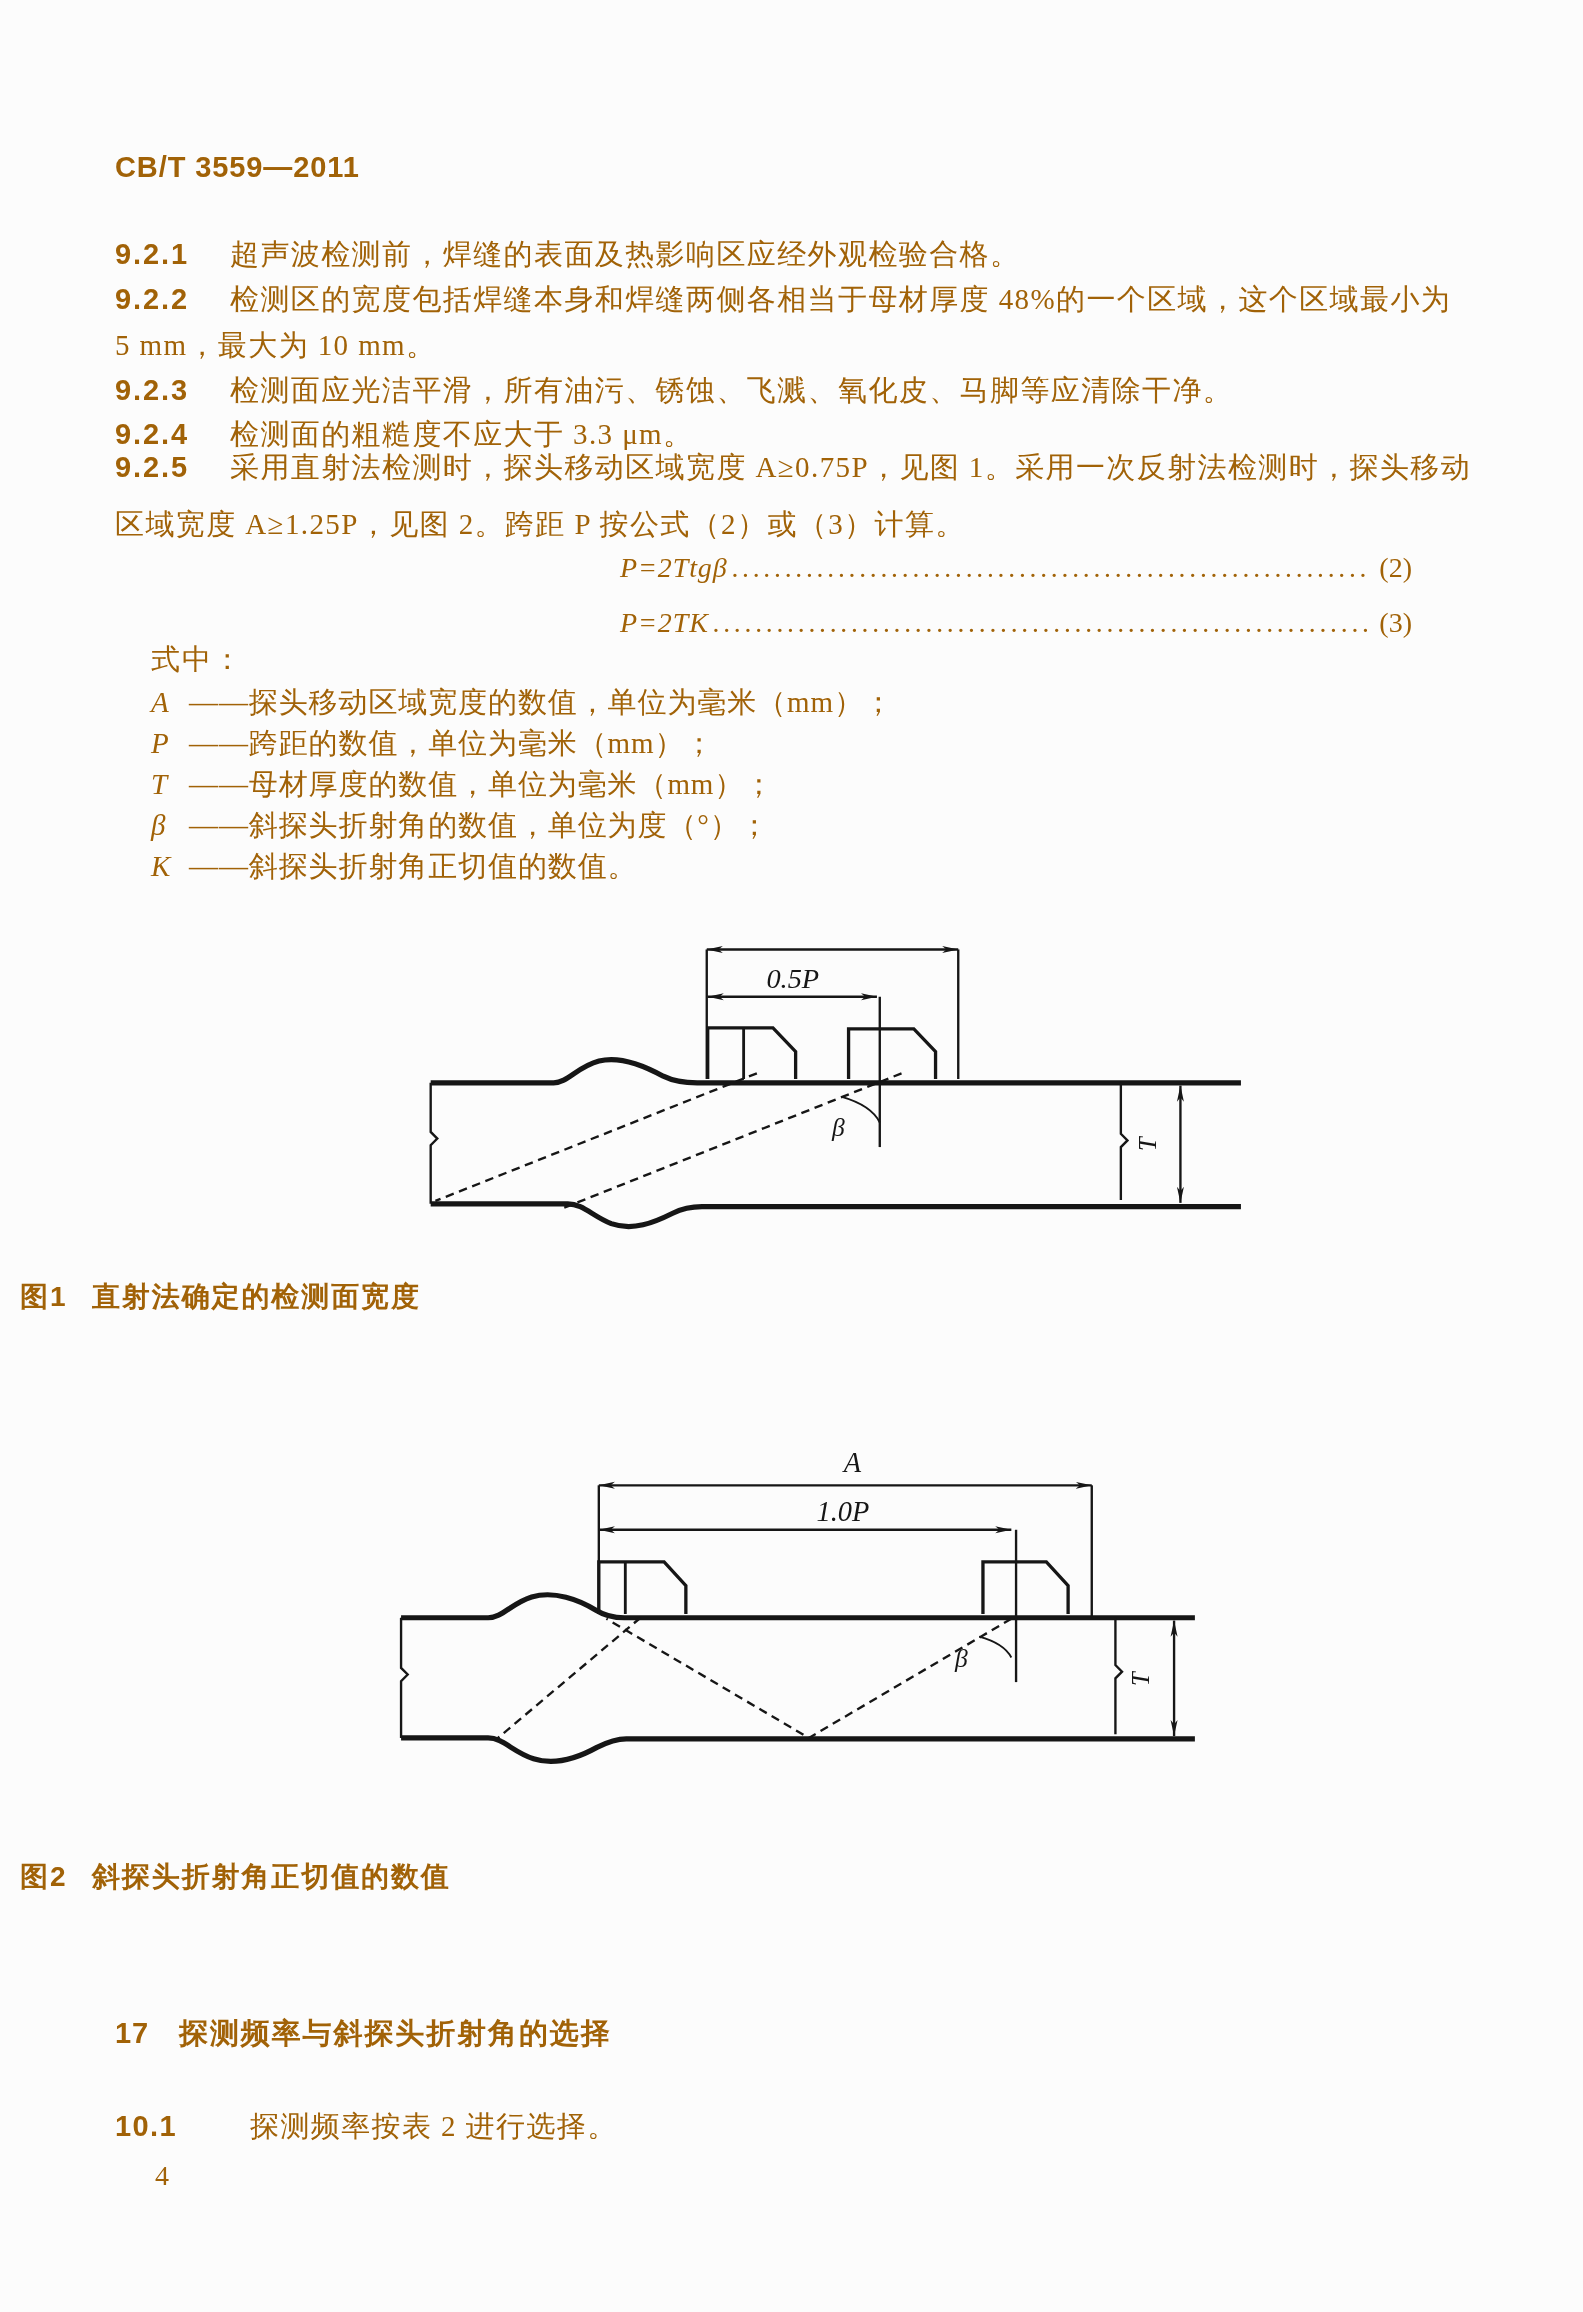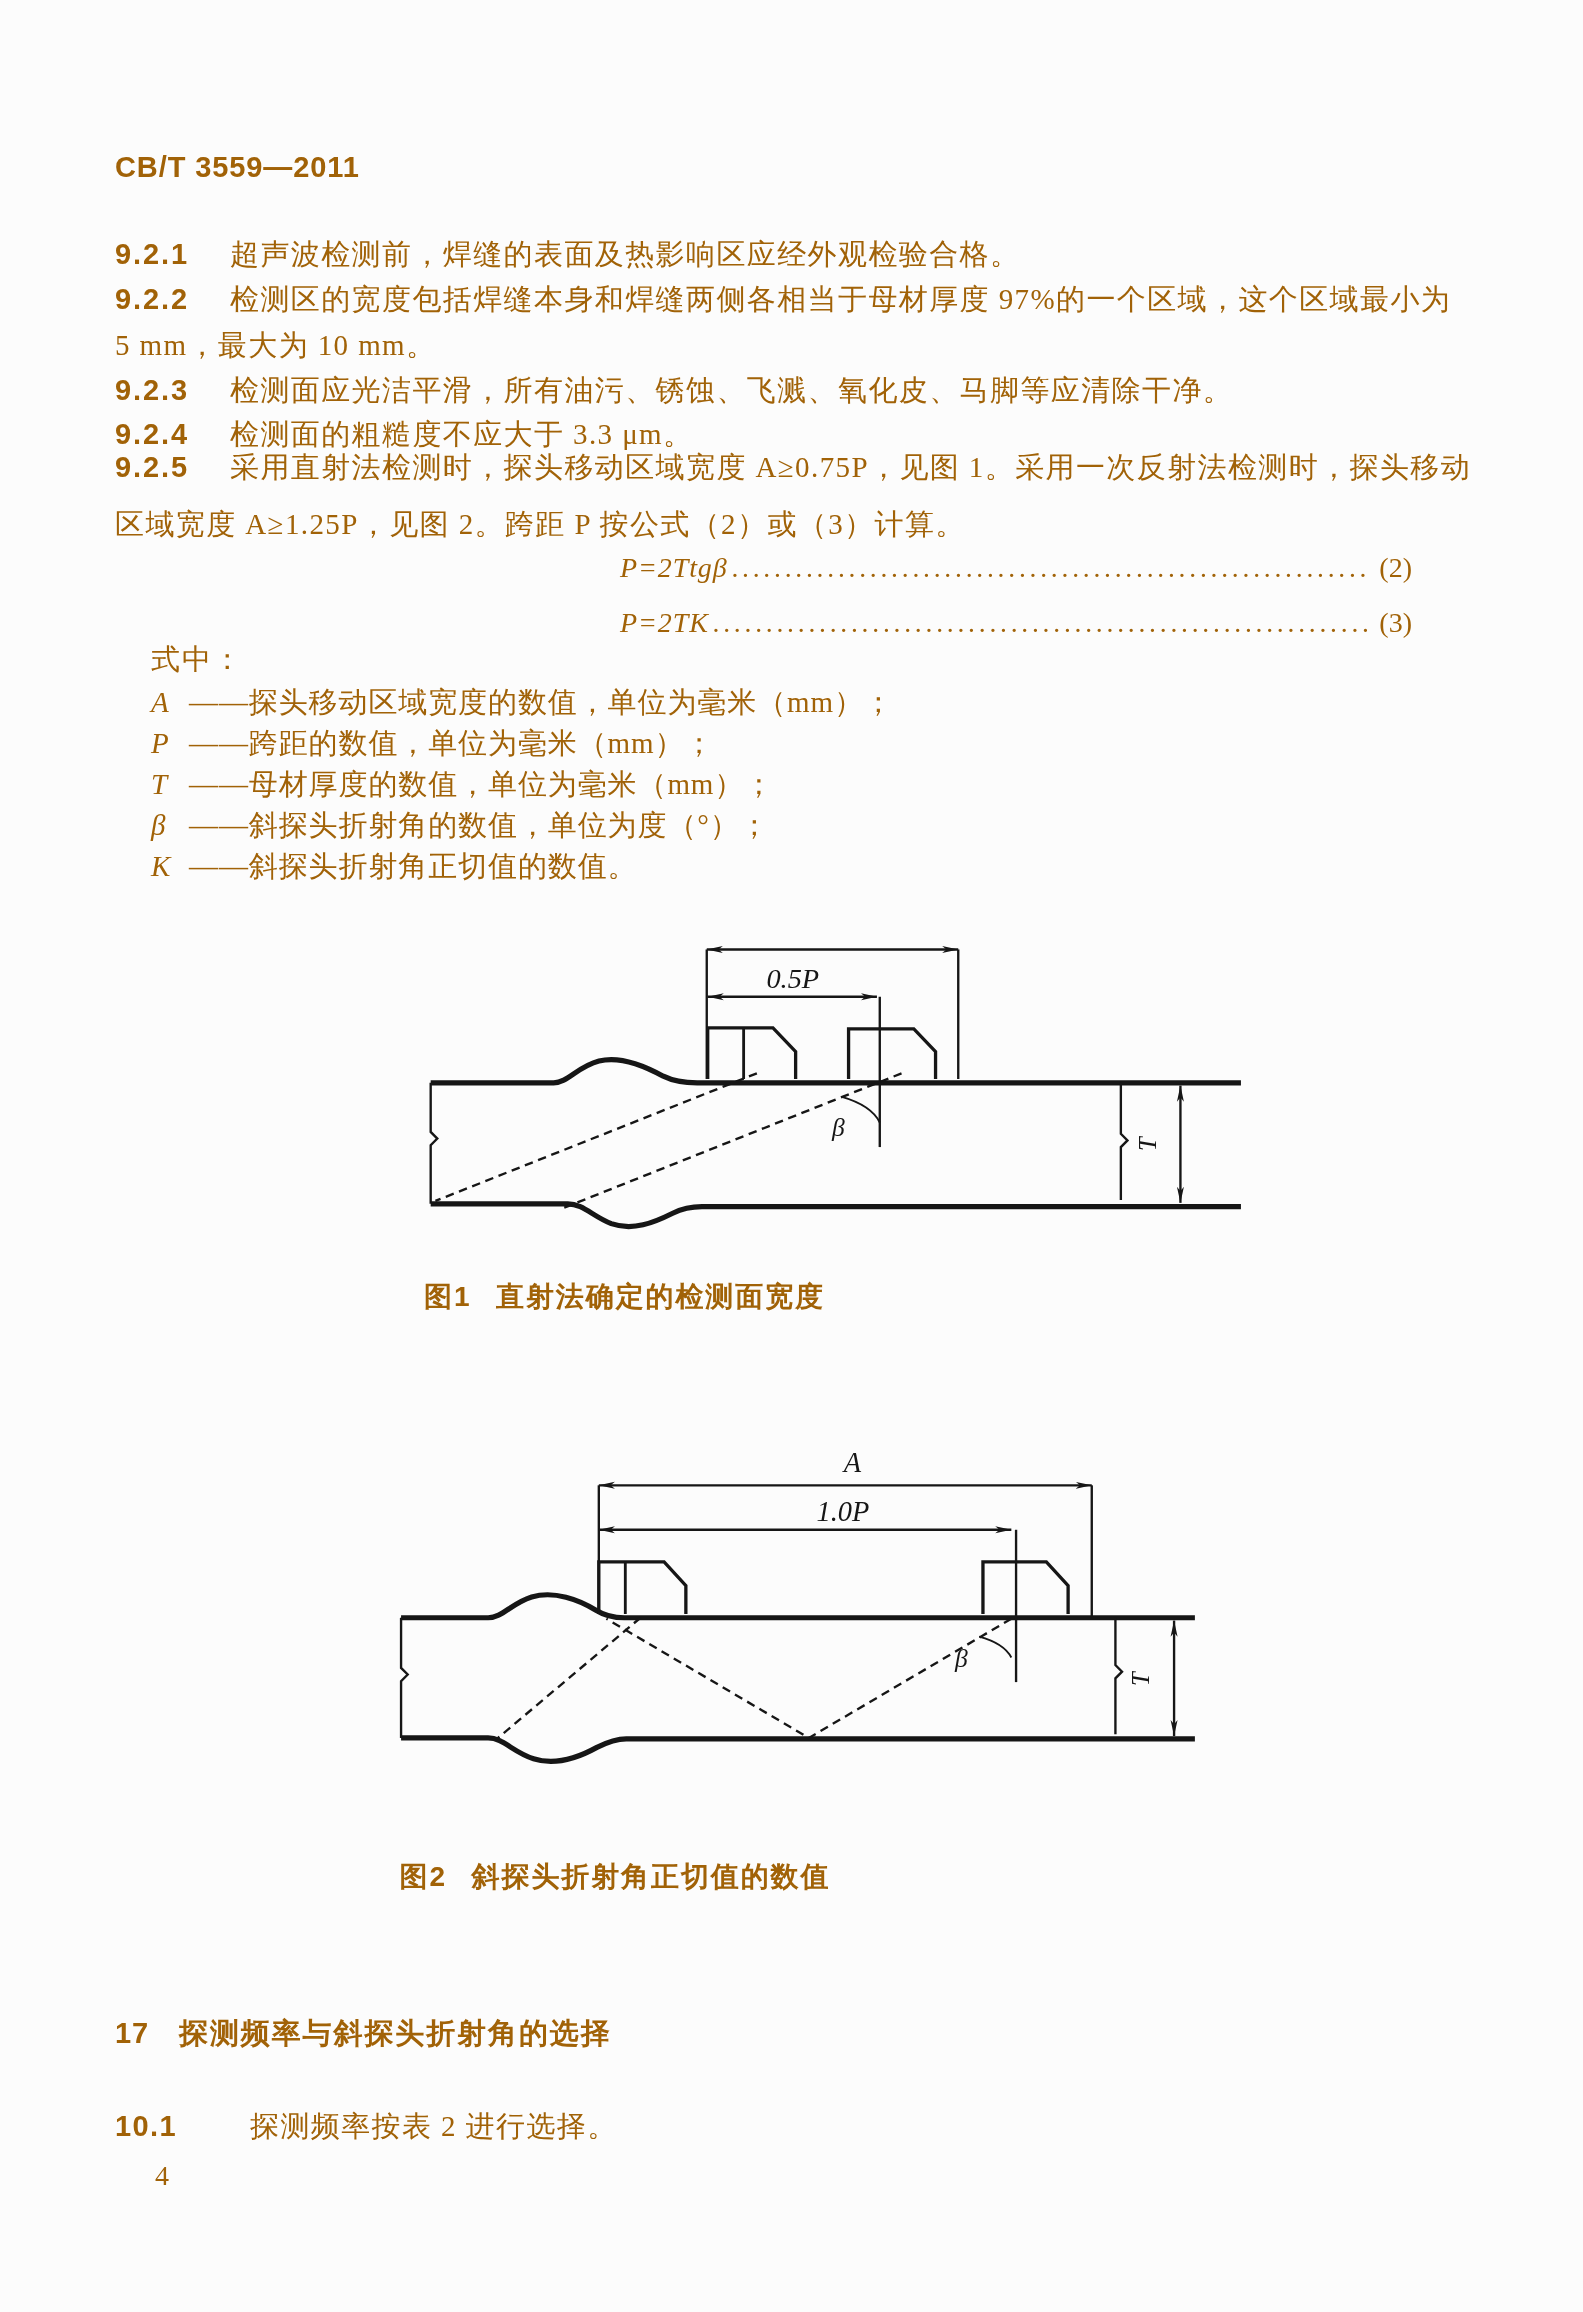--- a/index.html
+++ b/index.html
@@ -27,22 +27,22 @@
   .formula-leader{
     flex:1;overflow:hidden;white-space:nowrap;font-size:27.4px;
     letter-spacing:3.8px;margin:0 9.5px 0 3.8px;
   }
   .formula-num{white-space:nowrap;}
   .where-intro{font-size:29px;letter-spacing:1.9px;}
   .def-row{height:41px;display:flex;align-items:baseline;font-size:29px;white-space:nowrap;}
   .def-symbol{font-style:italic;display:inline-block;width:38px;}
   .def-desc{letter-spacing:0.9px;}
   .fig-caption{
-    text-align:center;font-family:"Liberation Sans","DejaVu Sans",sans-serif;
-    font-weight:bold;font-size:28px;letter-spacing:1.9px;
+    font-family:"Liberation Sans","DejaVu Sans",sans-serif;
+    font-weight:bold;font-size:28px;letter-spacing:1.9px;margin-left:20px;
   }
   .fig-caption .cap-label{margin-right:24.6px;}
   .sec-heading{
     font-family:"Liberation Sans","DejaVu Sans",sans-serif;
     font-weight:bold;font-size:29px;letter-spacing:1.9px;white-space:nowrap;
   }
   .sec-heading .sec-num{display:inline-block;width:64px;letter-spacing:0.9px;}
   .sub-row{font-size:29px;white-space:nowrap;letter-spacing:1.4px;}
   .sub-row .sub-num{
     display:inline-block;width:135px;
@@ -56,21 +56,21 @@
 <body>
 
 <div class="page">
 
   <div class="abs doc-number" style="left:115px;top:151px;">CB/T 3559—2011</div>
 
   <div class="abs bodyline" style="left:115px;top:235px;">
     <span class="clause-num">9.2.1</span><span>超声波检测前，焊缝的表面及热影响区应经外观检验合格。</span>
   </div>
   <div class="abs bodyline" style="left:115px;top:280px;">
-    <span class="clause-num">9.2.2</span><span>检测区的宽度包括焊缝本身和焊缝两侧各相当于母材厚度 97%的一个区域，这个区域最小为</span>
+    <span class="clause-num">9.2.2</span><span>检测区的宽度包括焊缝本身和焊缝两侧各相当于母材厚度 48%的一个区域，这个区域最小为</span>
   </div>
   <div class="abs bodyline" style="left:115px;top:326px;">
     <span>5 mm，最大为 10 mm。</span>
   </div>
   <div class="abs bodyline" style="left:115px;top:371px;">
     <span class="clause-num">9.2.3</span><span>检测面应光洁平滑，所有油污、锈蚀、飞溅、氧化皮、马脚等应清除干净。</span>
   </div>
   <div class="abs bodyline" style="left:115px;top:415px;">
     <span class="clause-num">9.2.4</span><span>检测面的粗糙度不应大于 3.3 μm。</span>
   </div>

